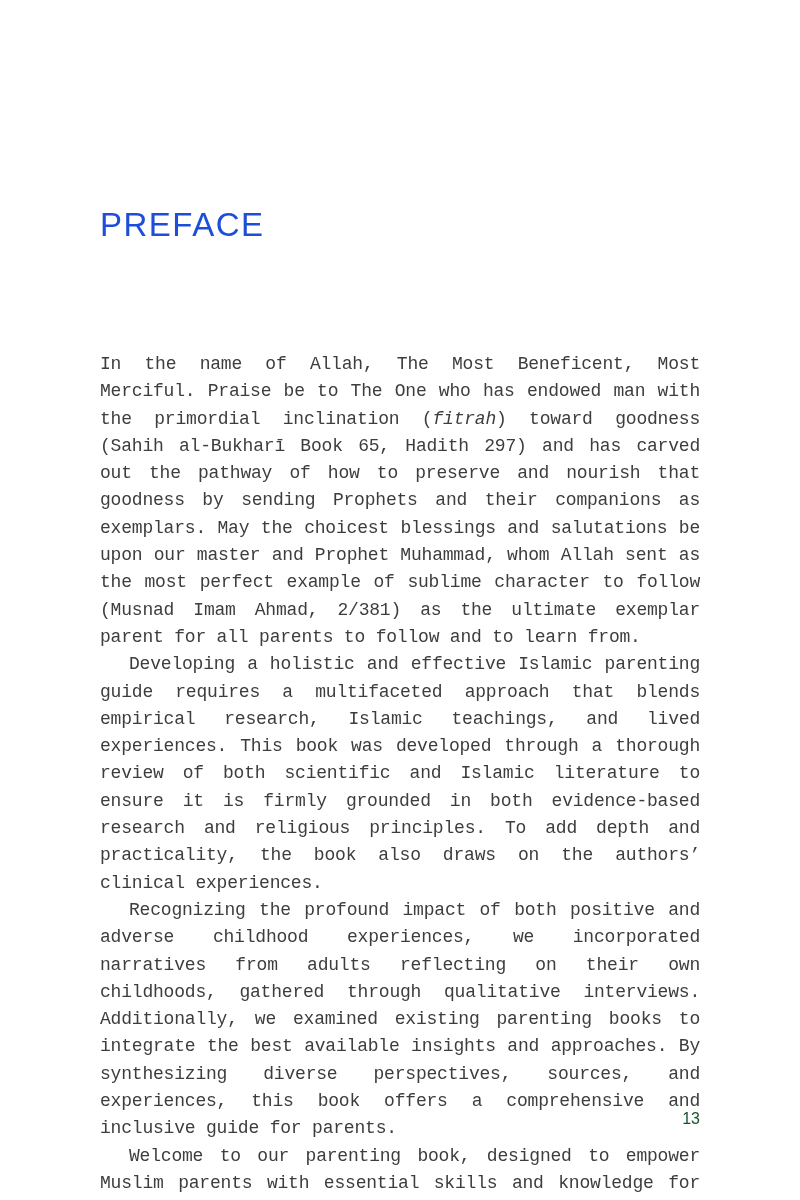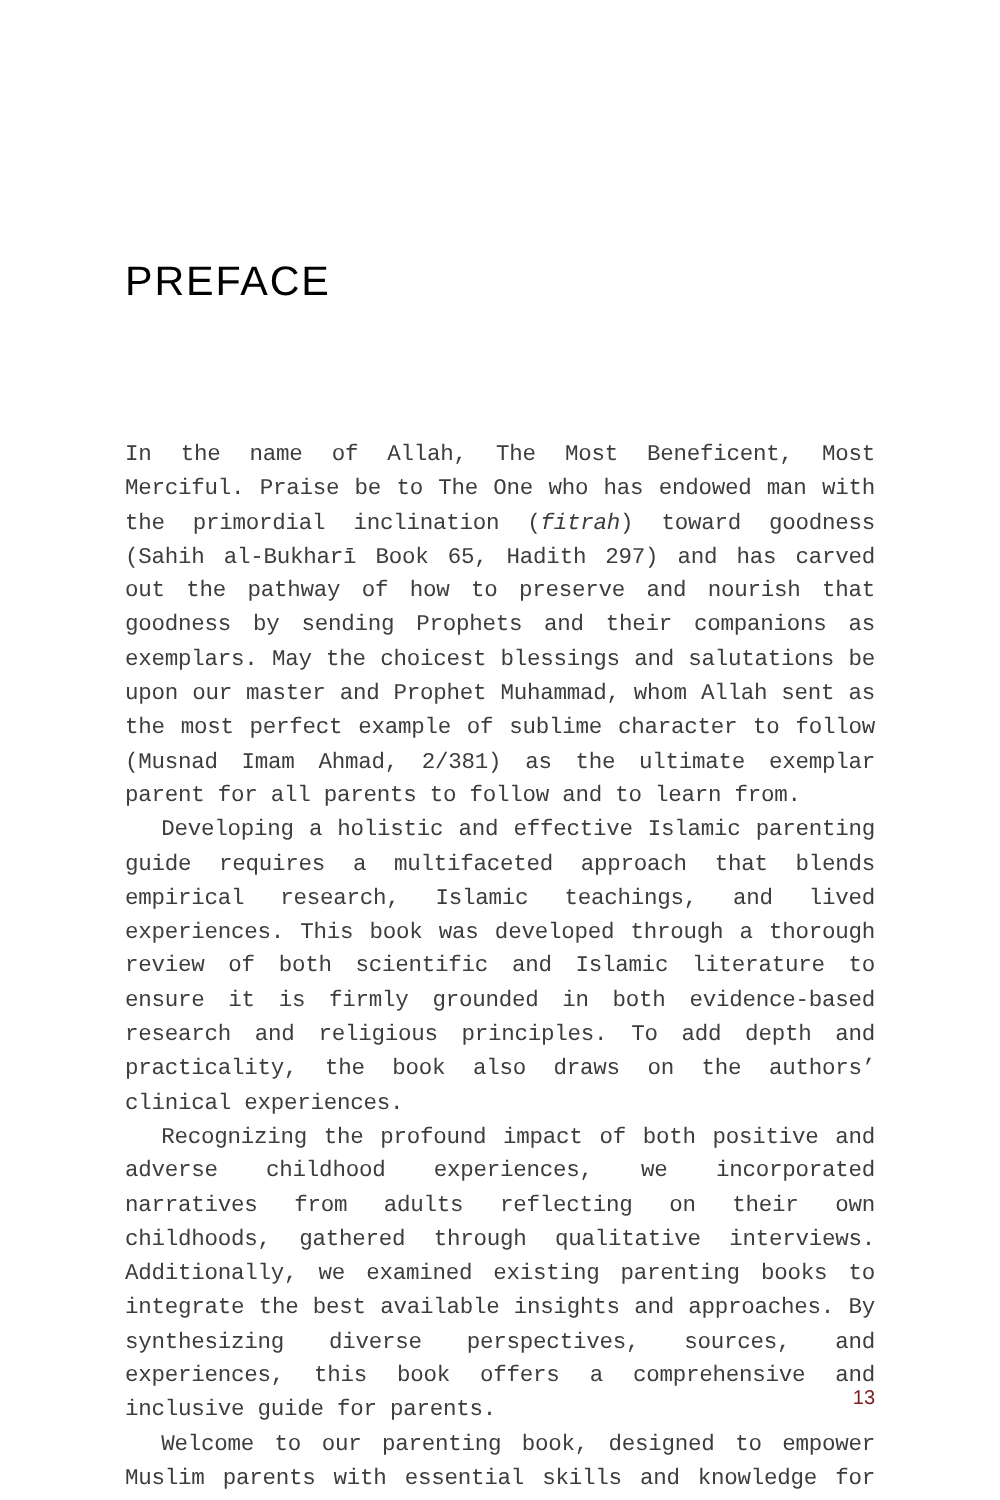--- a/index.html
+++ b/index.html
@@ -16,21 +16,21 @@
     font-family: "Liberation Sans", sans-serif;
   }
   .chapter-title {
     position: absolute;
     left: 100px;
     top: 206px;
     margin: 0;
     font-size: 33px;
     font-weight: 500;
     letter-spacing: 1.5px;
-    color: #000000;
+    color: #1d4ed8;
     font-family: "Liberation Sans", sans-serif;
   }
   .body-text {
     position: absolute;
     left: 100px;
     top: 351px;
     width: 600px;
     font-size: 18px;
     letter-spacing: -0.2px;
     line-height: 27.3px;
@@ -48,21 +48,21 @@
     text-indent: 29px;
   }
   .body-text em {
     font-style: italic;
   }
   .page-number {
     position: absolute;
     right: 100px;
     top: 1110px;
     font-size: 16px;
-    color: #7f1d1d;
+    color: #14532d;
     text-align: right;
   }
 </style>
 </head>
 <body>
 
 <div class="page">
 
   <h1 class="chapter-title">PREFACE</h1>
 

